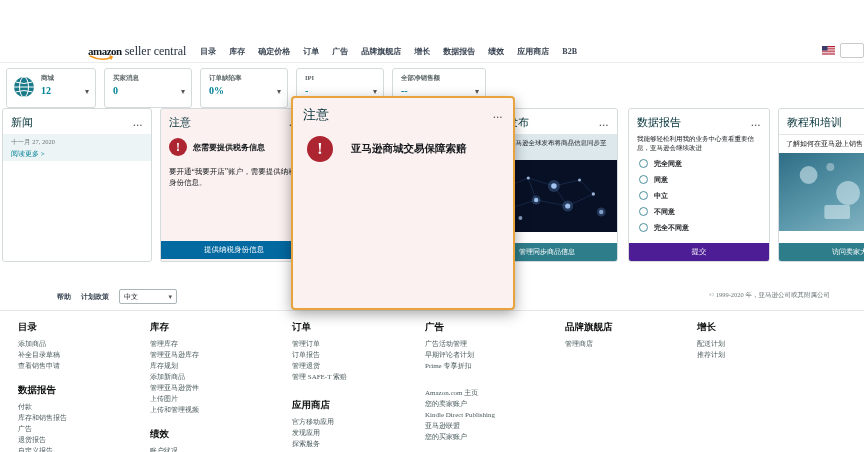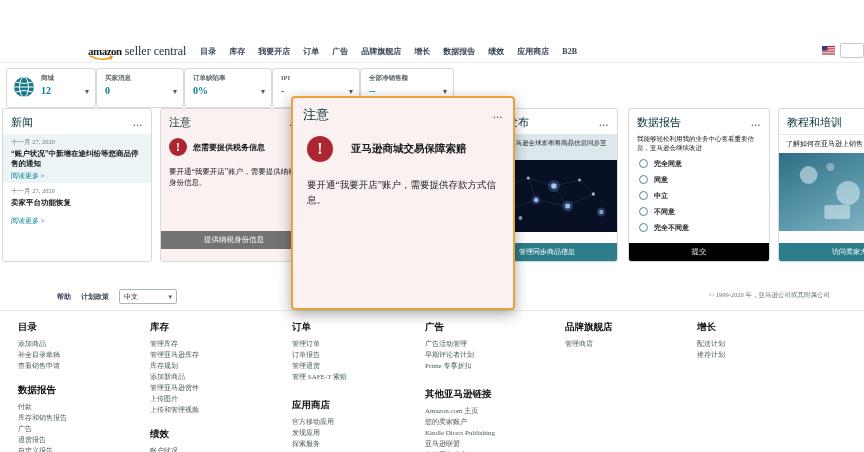--- a/index.html
+++ b/index.html
@@ -11,21 +11,21 @@
   .logo{display:flex;align-items:baseline;margin-left:88px;position:relative;}
   .logo .amz{font-weight:bold;font-size:11px;letter-spacing:-.5px;color:#131A22;}
   .logo .smile{position:absolute;left:1px;top:11px;width:26px;height:6px;}
   .logo .sc{font-size:12px;color:#232F3E;margin-left:3px;}
   .nav-items{display:flex;align-items:center;margin-left:14px;gap:13px;}
   .nav-item{font-size:8px;font-weight:bold;color:#3a4553;cursor:pointer;white-space:nowrap;}
   .nav-right{position:absolute;right:0;top:3px;display:flex;align-items:center;gap:5px;}
   .flag{width:13px;height:9px;display:block;}
   .nav-box{width:22px;height:13px;border:1px solid #C8CBCE;border-radius:2px;background:#fff;}
   
-  .filters{position:absolute;top:28px;left:6px;display:flex;}
+  .filters{position:absolute;top:28px;left:6px;display:flex;gap:8px;}
   .fcard{position:relative;background:#fff;border:1px solid #D5DBDB;border-radius:3px;height:38px;width:86px;}
   .fcard .flabel{position:absolute;top:5px;left:8px;font-size:6.5px;color:#5A6466;font-weight:bold;white-space:nowrap;}
   .fcard .fvalue{position:absolute;top:16px;left:8px;font-size:10px;color:#008296;font-weight:bold;}
   .fcard .chev{position:absolute;right:6px;top:18px;font-size:8px;color:#555;}
   .fcard.first{width:88px;}
   .fcard.first .flabel{left:34px;}
   .fcard.first .fvalue{left:34px;}
   .fcard .globe{position:absolute;left:6px;top:7px;}
   
   .card{position:absolute;top:68px;height:154px;background:#fff;border:1px solid #D5DBDB;border-radius:3px;
@@ -39,33 +39,33 @@
   .news-date{font-size:6.5px;color:#6C7778;margin-bottom:2px;}
   .news-headline{font-size:7.5px;font-weight:bold;color:#16191C;line-height:1.35;}
   .news-link{font-size:7px;color:#008296;margin-top:2px;cursor:pointer;}
   .alert-card{background:#FBF1F1;}
   .card-tax{left:160px;width:148px;}
   .alert-row{display:flex;align-items:center;gap:6px;padding:4px 8px;}
   .alert-ico{width:18px;height:18px;border-radius:50%;background:#AD2531;color:#fff;font-weight:bold;
              font-size:12px;display:flex;align-items:center;justify-content:center;flex:0 0 auto;}
   .alert-heading{font-size:8px;font-weight:bold;color:#16191C;}
   .alert-body{padding:6px 8px;font-size:7.5px;color:#16191C;line-height:1.5;}
-  .btn-red{position:absolute;left:0;right:0;bottom:12px;height:18px;background:#737373;color:#fff;
+  .btn-red{position:absolute;left:0;right:0;bottom:2px;height:18px;background:#0369a1;color:#fff;
            font-size:7.5px;display:flex;align-items:center;justify-content:center;cursor:pointer;}
   .card-global{left:476px;width:142px;}
   .global-body{background:#DCE8EC;padding:4px 6px;font-size:6.5px;color:#16191C;line-height:1.4;}
   .map{display:block;width:100%;height:72px;}
   .btn-teal{position:absolute;left:0;right:0;bottom:0;height:18px;background:#2D7D8A;color:#fff;
             font-size:7px;display:flex;align-items:center;justify-content:center;cursor:pointer;}
   .card-survey{left:628px;width:142px;}
   .survey-body{padding:0 8px;font-size:6.5px;color:#16191C;line-height:1.45;}
   .opt{display:flex;align-items:center;gap:6px;padding:3px 10px;cursor:pointer;}
   .radio{width:7px;height:7px;border:1.5px solid #4A8E9C;border-radius:50%;background:#fff;flex:0 0 auto;}
   .opt-label{font-size:7px;color:#16191C;font-weight:bold;}
-  .btn-gray{position:absolute;left:0;right:0;bottom:0;height:18px;background:#000000;color:#fff;
+  .btn-gray{position:absolute;left:0;right:0;bottom:0;height:18px;background:#4c1d95;color:#fff;
             font-size:7.5px;display:flex;align-items:center;justify-content:center;cursor:pointer;}
   .card-training{left:778px;width:150px;}
   .training-body{border-top:1px solid #E3E6E6;padding:4px 7px;font-size:7px;color:#16191C;white-space:nowrap;}
   .train-img{display:block;width:100%;height:78px;}
   
   .modal{position:absolute;left:291px;top:56px;width:224px;height:214px;background:#FBF1F1;
          border:2px solid #E8A33D;border-radius:4px;box-shadow:0 4px 14px rgba(0,0,0,.35);z-index:10;
          box-sizing:border-box;overflow:hidden;}
   .modal .card-head{padding:8px 10px 4px 10px;}
   .modal .card-title{font-size:13px;}
@@ -100,21 +100,21 @@
     <div class="logo">
       <span class="amz">amazon</span>
       <svg class="smile" viewBox="0 0 26 6">
         <path d="M1 1 Q 13 7 23 2 L21 1 M23 2 L22 4" stroke="#F49317" stroke-width="1.4" fill="none" stroke-linecap="round"></path>
       </svg>
       <span class="sc">seller central</span>
     </div>
     <div class="nav-items">
       <span class="nav-item">目录</span>
       <span class="nav-item">库存</span>
-      <span class="nav-item">我要开店</span>
+      <span class="nav-item">确定价格</span>
       <span class="nav-item">订单</span>
       <span class="nav-item">广告</span>
       <span class="nav-item">品牌旗舰店</span>
       <span class="nav-item">增长</span>
       <span class="nav-item">数据报告</span>
       <span class="nav-item">绩效</span>
       <span class="nav-item">应用商店</span>
       <span class="nav-item">B2B</span>
     </div>
     <div class="nav-right">
@@ -170,27 +170,21 @@
     </div>
   </div>
 
   <div class="card card-news">
     <div class="card-head">
       <span class="card-title">新闻</span>
       <span class="dots">...</span>
     </div>
     <div class="news-item hl">
       <div class="news-date">十一月 27, 2020</div>
-      <div class="news-headline">“账户状况”中新增在途纠纷等您商品停售的通知</div>
       <div class="news-link">阅读更多 &gt;</div>
-    </div>
-    <div class="news-item">
-      <div class="news-date">十一月 27, 2020</div>
-      <div class="news-headline">卖家平台功能恢复</div>
-      <div class="news-link" style="margin-top:8px;">阅读更多 &gt;</div>
     </div>
   </div>
 
   <div class="card card-tax alert-card">
     <div class="card-head">
       <span class="card-title">注意</span>
       <span class="dots">...</span>
     </div>
     <div class="alert-row">
       <span class="alert-ico">!</span>
@@ -306,21 +300,20 @@
 
   <div class="modal">
     <div class="card-head">
       <span class="card-title">注意</span>
       <span class="dots">...</span>
     </div>
     <div class="alert-row">
       <span class="alert-ico">!</span>
       <span class="alert-heading">亚马逊商城交易保障索赔</span>
     </div>
-    <div class="alert-body">要开通“我要开店”账户，需要提供存款方式信息。</div>
   </div>
 
   <div class="meta">
     <div class="meta-left">
       <span class="meta-link">帮助</span>
       <span class="meta-link">计划政策</span>
       <span class="lang-select">
         <span class="lv">中文</span>
         <span class="chev">▾</span>
       </span>
@@ -388,21 +381,20 @@
     </div>
 
     <div class="fcol" style="left:425px;">
       <div class="fgroup">
         <div class="fhead">广告</div>
         <div class="flink">广告活动管理</div>
         <div class="flink">早期评论者计划</div>
         <div class="flink">Prime 专享折扣</div>
       </div>
       <div class="fgroup" style="margin-top:16px;">
-        <div class="fhead">其他亚马逊链接</div>
         <div class="flink">Amazon.com 主页</div>
         <div class="flink">您的卖家账户</div>
         <div class="flink">Kindle Direct Publishing</div>
         <div class="flink">亚马逊联盟</div>
         <div class="flink">您的买家账户</div>
       </div>
     </div>
 
     <div class="fcol" style="left:565px;">
       <div class="fgroup">

